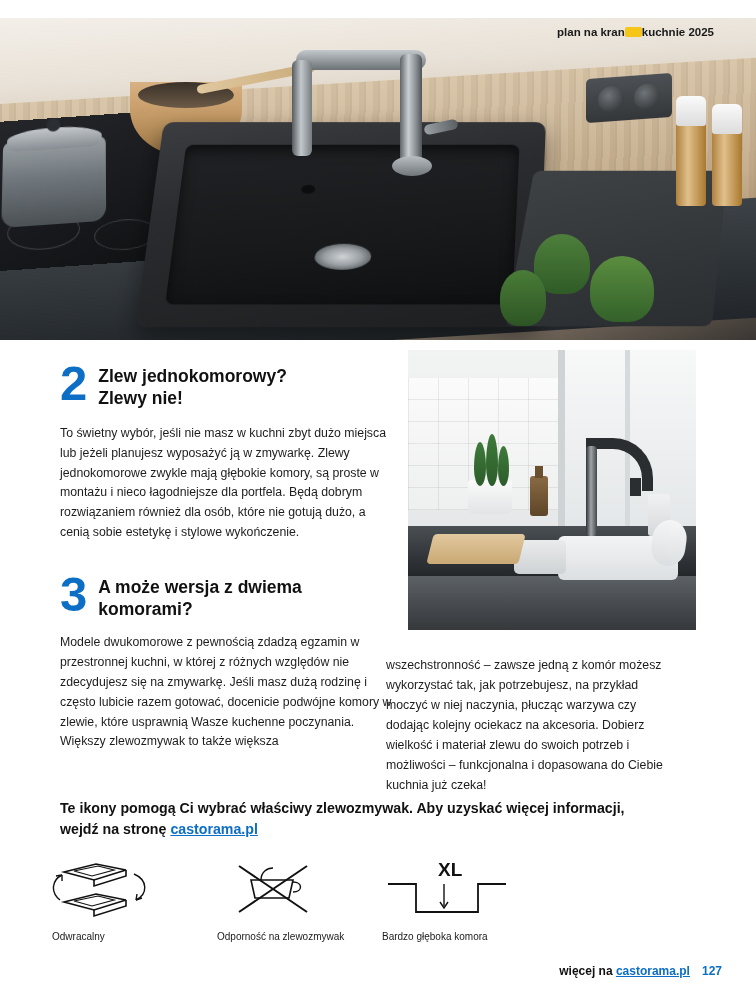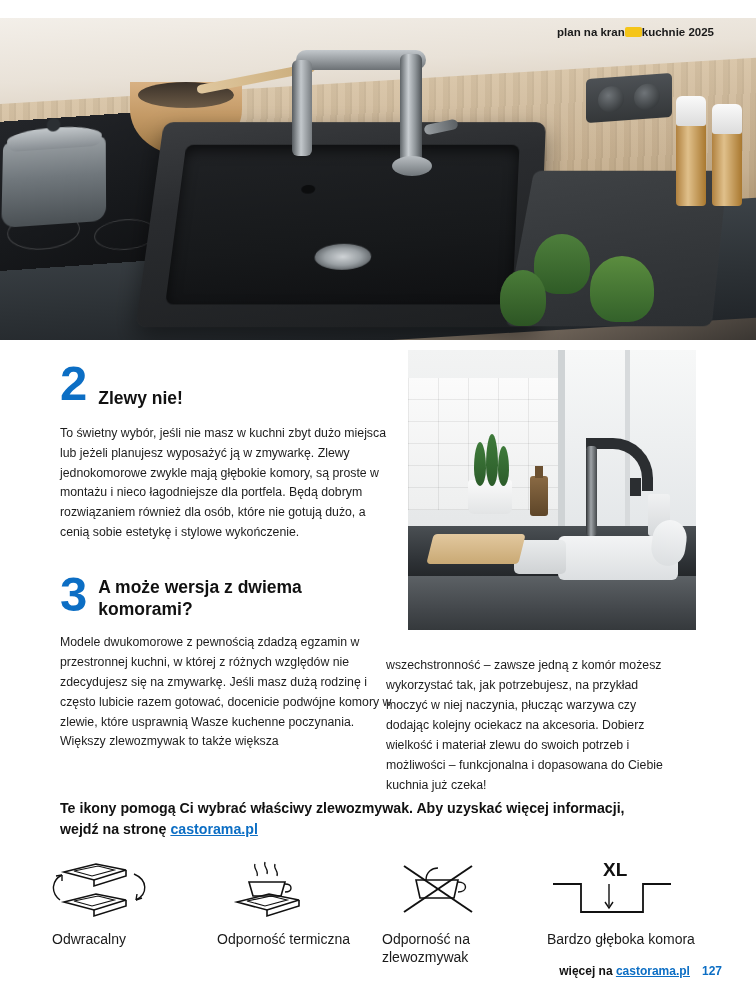--- a/index.html
+++ b/index.html
@@ -472,21 +472,21 @@
     display: flex;
     flex-direction: column;
     align-items: flex-start;
   }
   .icon-art {
     height: 64px;
     width: 150px;
     position: relative;
   }
   .icon-cap {
-    font-size: 14px;
+    font-size: 10px;
     color: #1a1a1a;
     margin-top: 8px;
     line-height: 1.3;
   }
 
   .footer {
     position: absolute;
     right: 34px;
     bottom: 16px;
     display: flex;
@@ -566,21 +566,21 @@
   </div>
 </div>
 
 <div class="content">
 
   <div class="col-left">
 
     <div class="sec-head">
       <div class="num">2</div>
       <div class="sec-title">
-        <br>
+        <span>Zlew jednokomorowy?</span><br>
         <span>Zlewy nie!</span>
       </div>
     </div>
     <p class="body-text block2-text">To świetny wybór, jeśli nie masz w kuchni zbyt dużo miejsca lub jeżeli planujesz wyposażyć ją w zmywarkę. Zlewy jednokomorowe zwykle mają głębokie komory, są proste w montażu i nieco łagodniejsze dla portfela. Będą dobrym rozwiązaniem również dla osób, które nie gotują dużo, a cenią sobie estetykę i stylowe wykończenie.</p>
 
     <div class="sec-head block3">
       <div class="num">3</div>
       <div class="sec-title">
         <span>A może wersja z dwiema</span><br>
         <span>komorami?</span>
@@ -632,35 +632,20 @@
           <path d="M22 43 L46 38 L62 42 L40 48 Z" stroke-width="1.2"></path>
           <path d="M82 16 C96 22 96 36 84 42" stroke-width="1.4"></path>
           <path d="M84 42 L90 40 M84 42 L85 36" stroke-width="1.4"></path>
           <path d="M8 42 C-2 34 0 22 10 17" stroke-width="1.4"></path>
           <path d="M10 17 L4 18 M10 17 L10 23" stroke-width="1.4"></path>
         </svg>
       </div>
       <div class="icon-cap">Odwracalny</div>
     </div>
 
-    <div class="icon-cell">
-      <div class="icon-art">
-        <svg width="120" height="64" viewBox="0 0 120 64" fill="none" stroke="#111" stroke-width="1.6">
-          <path d="M38 6 C36 11 42 13 40 18" stroke-width="1.3"></path>
-          <path d="M48 4 C46 9 52 11 50 16" stroke-width="1.3"></path>
-          <path d="M58 6 C56 11 62 13 60 18" stroke-width="1.3"></path>
-          <path d="M32 24 L68 24 L64 38 L36 38 Z"></path>
-          <path d="M68 26 C76 26 76 34 68 34" stroke-width="1.4"></path>
-          <path d="M20 44 L52 36 L82 42 L50 52 Z"></path>
-          <path d="M50 52 L50 58 L82 48 L82 42"></path>
-          <path d="M30 43 L54 38 L70 42 L48 48 Z" stroke-width="1.2"></path>
-        </svg>
-      </div>
-      <div class="icon-cap">Odporność termiczna</div>
-    </div>
 
     <div class="icon-cell">
       <div class="icon-art">
         <svg width="110" height="64" viewBox="0 0 110 64" fill="none" stroke="#111" stroke-width="1.6">
           <path d="M34 22 L76 22 L72 40 L38 40 Z"></path>
           <path d="M76 24 C86 24 86 34 76 34" stroke-width="1.4"></path>
           <path d="M44 22 C44 14 50 10 56 10" stroke-width="1.4"></path>
           <path d="M22 8 L90 54" stroke-width="2"></path>
           <path d="M22 54 L90 8" stroke-width="2"></path>
         </svg>

